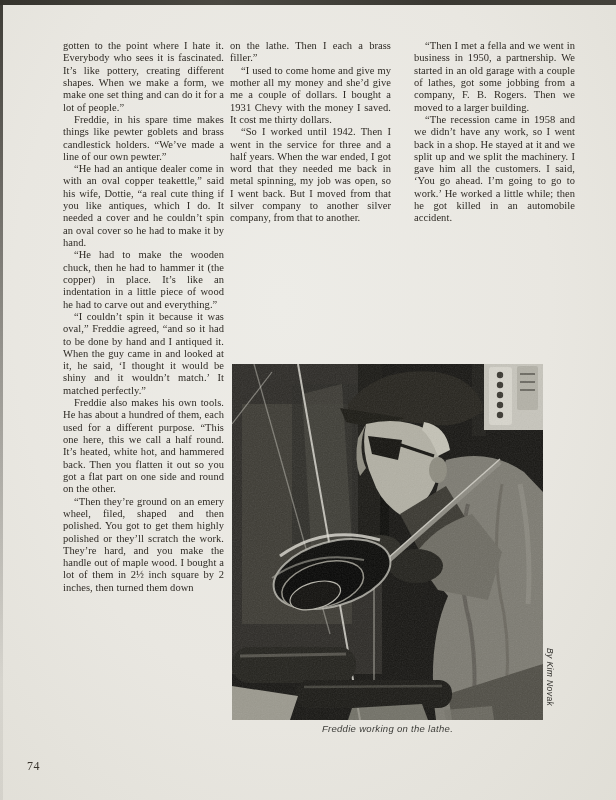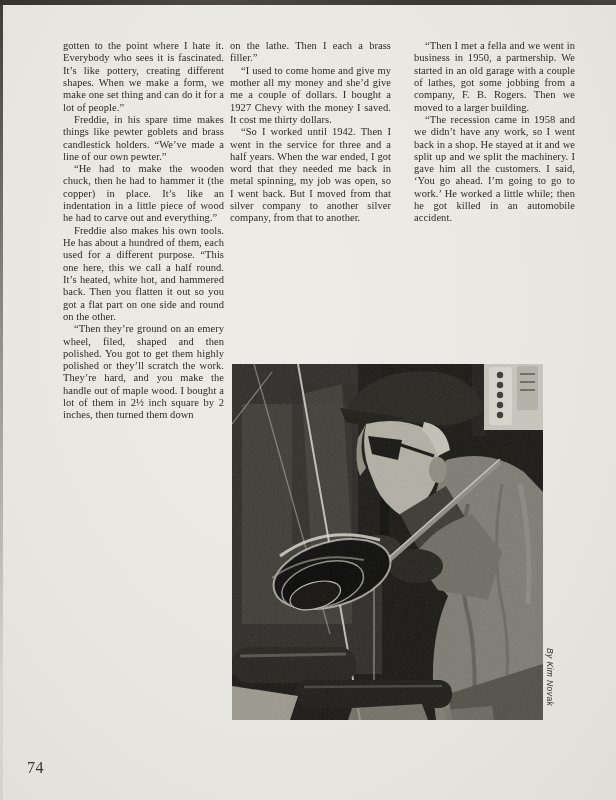--- a/index.html
+++ b/index.html
@@ -32,40 +32,42 @@
     font-size:9.5px;color:#3c3c38;letter-spacing:.3px;
   }
   .credit{
     position:absolute;left:545px;top:648px;height:72px;
     writing-mode:vertical-rl;
     font-family:"Liberation Sans", sans-serif;font-style:italic;
     font-size:8.5px;color:#33322e;letter-spacing:.4px;white-space:nowrap;
   }
   .pagenum{
     position:absolute;left:27px;top:759px;
-    font-size:16px;color:#39352e;letter-spacing:.5px;
+    font-size:12px;color:#39352e;letter-spacing:.5px;
   }
 </style>
 </head>
 <body>
 
 <div class="page">
   <div class="edge-top"></div>
   <div class="edge-left"></div>
 
   <div class="col" id="col-0">
       <p class="">gotten to the point where I hate it. Everybody who sees it is fascinated. It’s like pottery, creating different shapes. When we make a form, we make one set thing and can do it for a lot of people.”</p>
       <p class="indent">Freddie, in his spare time makes things like pewter goblets and brass candlestick holders. “We’ve made a line of our own pewter.”</p>
+      <p class="indent">“He had an antique dealer come in with an oval copper teakettle,” said his wife, Dottie, “a real cute thing if you like antiques, which I do. It needed a cover and he couldn’t spin an oval cover so he had to make it by hand.</p>
       <p class="indent">“He had to make the wooden chuck, then he had to hammer it (the copper) in place. It’s like an indentation in a little piece of wood he had to carve out and everything.”</p>
+      <p class="indent">“I couldn’t spin it because it was oval,” Freddie agreed, “and so it had to be done by hand and I antiqued it. When the guy came in and looked at it, he said, ‘I thought it would be shiny and it wouldn’t match.’ It matched perfectly.”</p>
       <p class="indent">Freddie also makes his own tools. He has about a hundred of them, each used for a different purpose. “This one here, this we call a half round. It’s heated, white hot, and hammered back. Then you flatten it out so you got a flat part on one side and round on the other.</p>
       <p class="indent">“Then they’re ground on an emery wheel, filed, shaped and then polished. You got to get them highly polished or they’ll scratch the work. They’re hard, and you make the handle out of maple wood. I bought a lot of them in 2½ inch square by 2 inches, then turned them down</p>
     </div>
   <div class="col" id="col-1">
       <p class="">on the lathe. Then I each a brass filler.”</p>
-      <p class="indent">“I used to come home and give my mother all my money and she’d give me a couple of dollars. I bought a 1927 Chevy with the money I saved. It cost me thirty dollars.</p>
+      <p class="indent">“I used to come home and give my mother all my money and she’d give me a couple of dollars. I bought a 1931 Chevy with the money I saved. It cost me thirty dollars.</p>
       <p class="indent">“So I worked until 1942. Then I went in the service for three and a half years. When the war ended, I got word that they needed me back in metal spinning, my job was open, so I went back. But I moved from that silver company to another silver company, from that to another.</p>
     </div>
   <div class="col" id="col-2">
       <p class="indent">“Then I met a fella and we went in business in 1950, a partnership. We started in an old garage with a couple of lathes, got some jobbing from a company, F. B. Rogers. Then we moved to a larger building.</p>
       <p class="indent">“The recession came in 1958 and we didn’t have any work, so I went back in a shop. He stayed at it and we split up and we split the machinery. I gave him all the customers. I said, ‘You go ahead. I’m going to go to work.’ He worked a little while; then he got killed in an automobile accident.</p>
     </div>
 
   <div class="photo">
     <svg width="311" height="356" viewBox="0 0 311 356" xmlns="http://www.w3.org/2000/svg">
       <defs>
@@ -145,15 +147,16 @@
       <line x1="72" y1="323" x2="210" y2="322" stroke="#5d5b53" stroke-width="2.5" opacity="0.6"></line>
 
       <path d="M0 322 L66 332 L58 356 L0 356 Z" fill="#9b998e"></path>
       <path d="M120 344 L190 340 L196 356 L116 356 Z" fill="#8a887d" opacity="0.8"></path>
       <path d="M212 346 L260 342 L262 356 L214 356 Z" fill="#75736a" opacity="0.7"></path>
 
       <rect width="311" height="356" filter="url(#grain)" opacity="0.14"></rect>
     </svg>
   </div>
 
+  <div class="caption">Freddie working on the lathe.</div>
   <div class="credit">By Kim Novak</div>
   <div class="pagenum">74</div>
 </div>
 
 </body></html>

